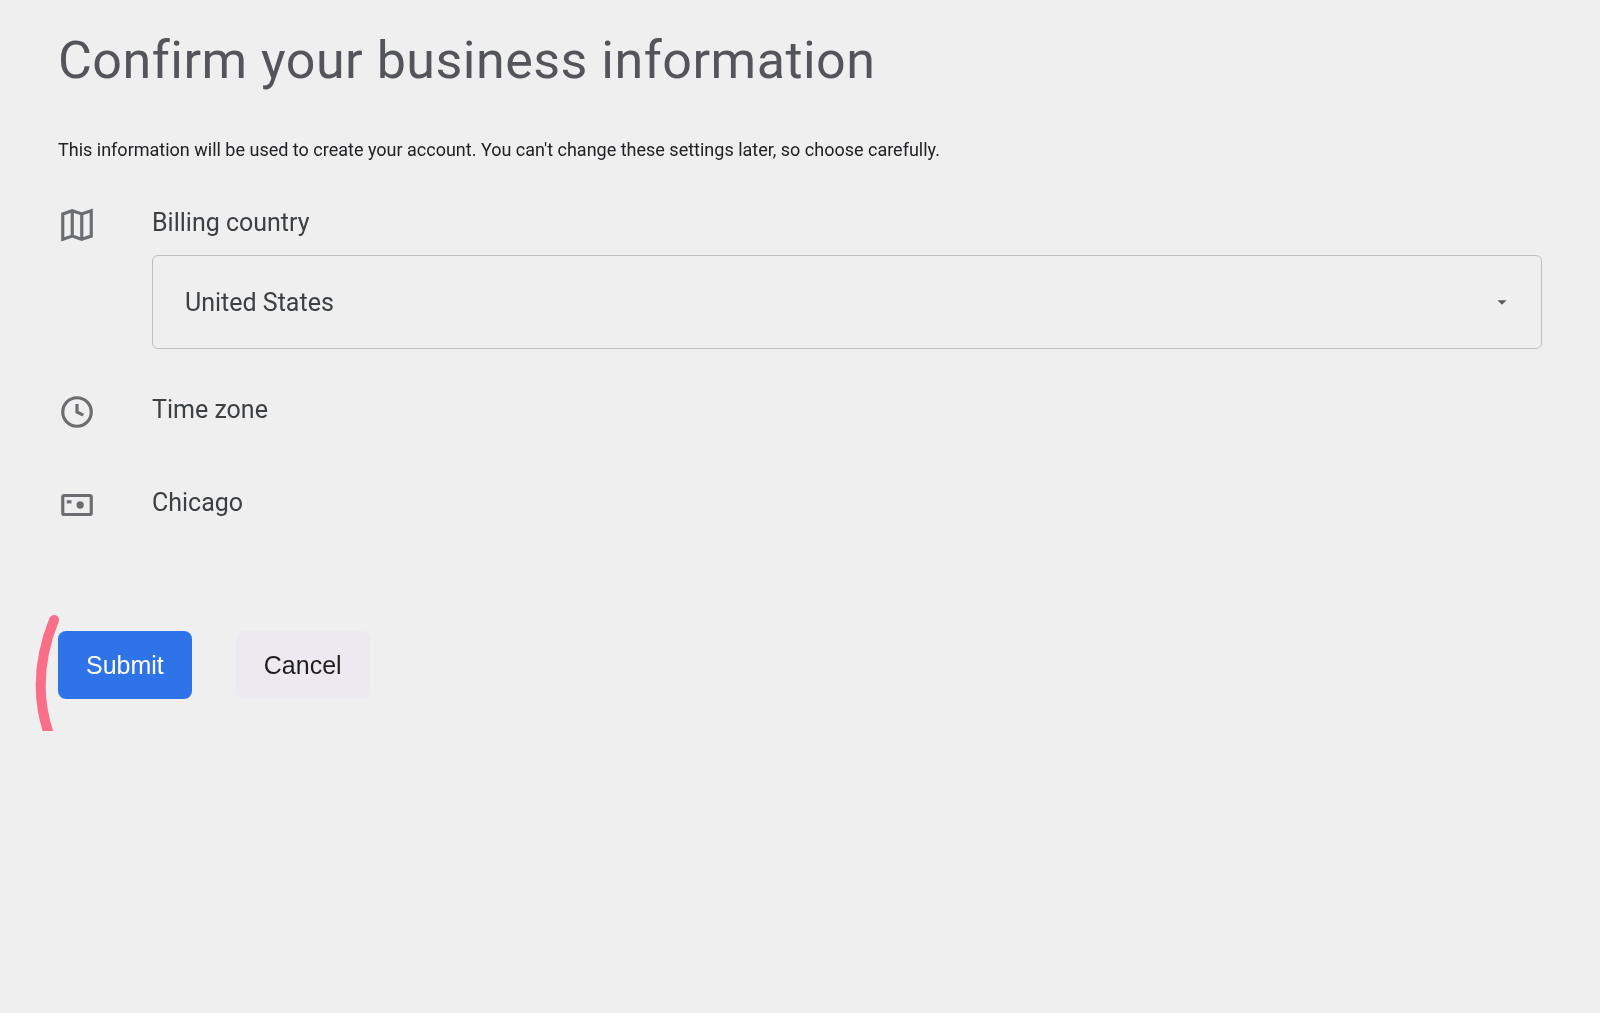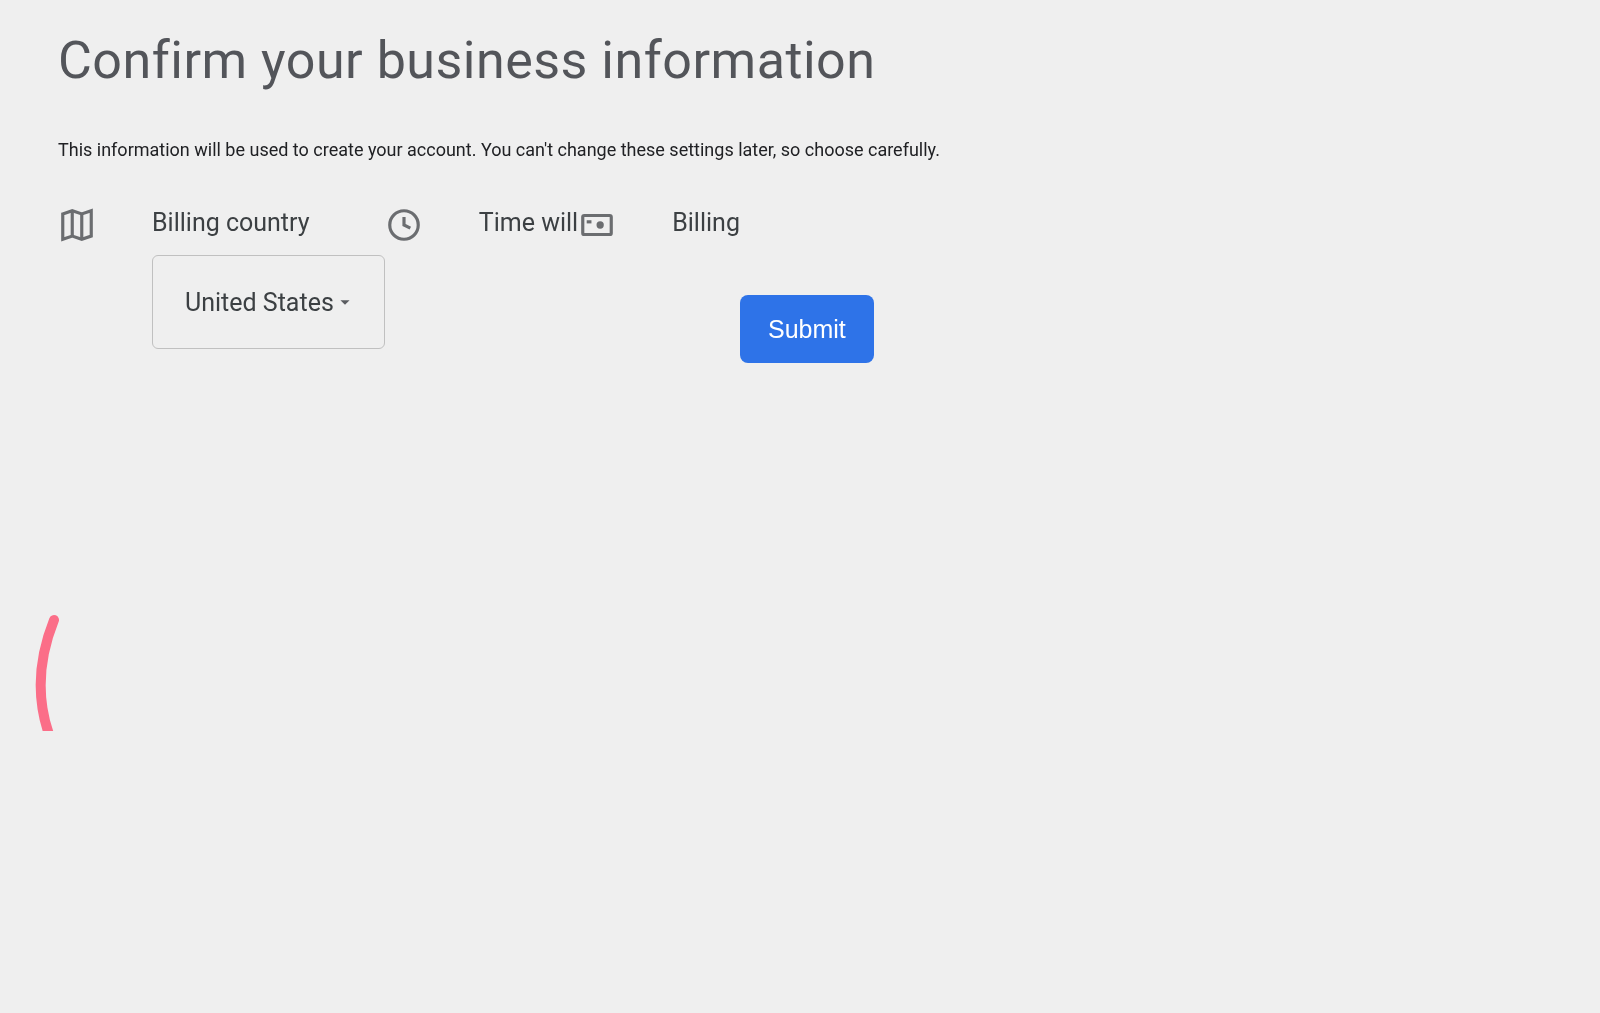--- a/index.html
+++ b/index.html
@@ -38,21 +38,22 @@
     letter-spacing:0.5px;
   }
   .subtitle{
     font-size:18px;
     color:#202124;
     margin:0 0 46px 0;
     line-height:1.4;
   }
   .form{
     display:flex;
-    flex-direction:row;
+    flex-direction:column;
+    gap:46px;
   }
   .row{
     display:flex;
     align-items:flex-start;
     gap:56px;
   }
   .row .icon{
     width:38px;
     height:38px;
     flex:0 0 38px;
@@ -102,21 +103,20 @@
     height:68px;
     min-width:128px;
     padding:0 28px;
     border:none;
     border-radius:8px;
     font-size:25px;
     cursor:pointer;
     display:inline-flex;
     align-items:center;
     justify-content:center;
-    margin-top:37px;
   }
   .btn.primary{
     background:var(--primary);
     color:var(--primary-text);
   }
   .btn.secondary{
     background:var(--secondary-bg);
     color:var(--secondary-text);
   }
   .annotation-arrow{
@@ -163,39 +163,40 @@
     </div>
 
     <div class="row">
       <span class="icon">
         <svg viewBox="0 0 24 24" fill="none" stroke="currentColor" stroke-width="2">
           <circle cx="12" cy="12" r="9"></circle>
           <polyline points="12,7 12,12 16,14"></polyline>
         </svg>
       </span>
       <div class="field">
-        <span class="label">Time will</span>
+        <span class="label">Time zone</span>
       </div>
     </div>
 
     <div class="row">
       <span class="icon">
         <svg viewBox="0 0 24 24" fill="none" stroke="currentColor" stroke-width="2">
           <rect x="3" y="6" width="18" height="12" rx="1"></rect>
           <rect x="5.5" y="9" width="3" height="2" fill="currentColor" stroke="none"></rect>
           <circle cx="14" cy="12" r="2.3" fill="currentColor" stroke="none"></circle>
         </svg>
       </span>
       <div class="field">
-        <span class="label">Billing</span>
+        <span class="label">Chicago</span>
       </div>
     </div>
 
     <div class="actions">
       <button class="btn primary">Submit</button>
+      <button class="btn secondary">Cancel</button>
     </div>
 
   </div>
 
   <div class="annotation-arrow">
     <svg viewBox="0 0 90 210">
       <path d="M30,10 C6,70 14,130 58,178" fill="none" stroke="currentColor" stroke-width="10" stroke-linecap="round"></path>
       <path d="M80,198 L44,174 L52,212 Z" fill="currentColor"></path>
     </svg>
   </div>

